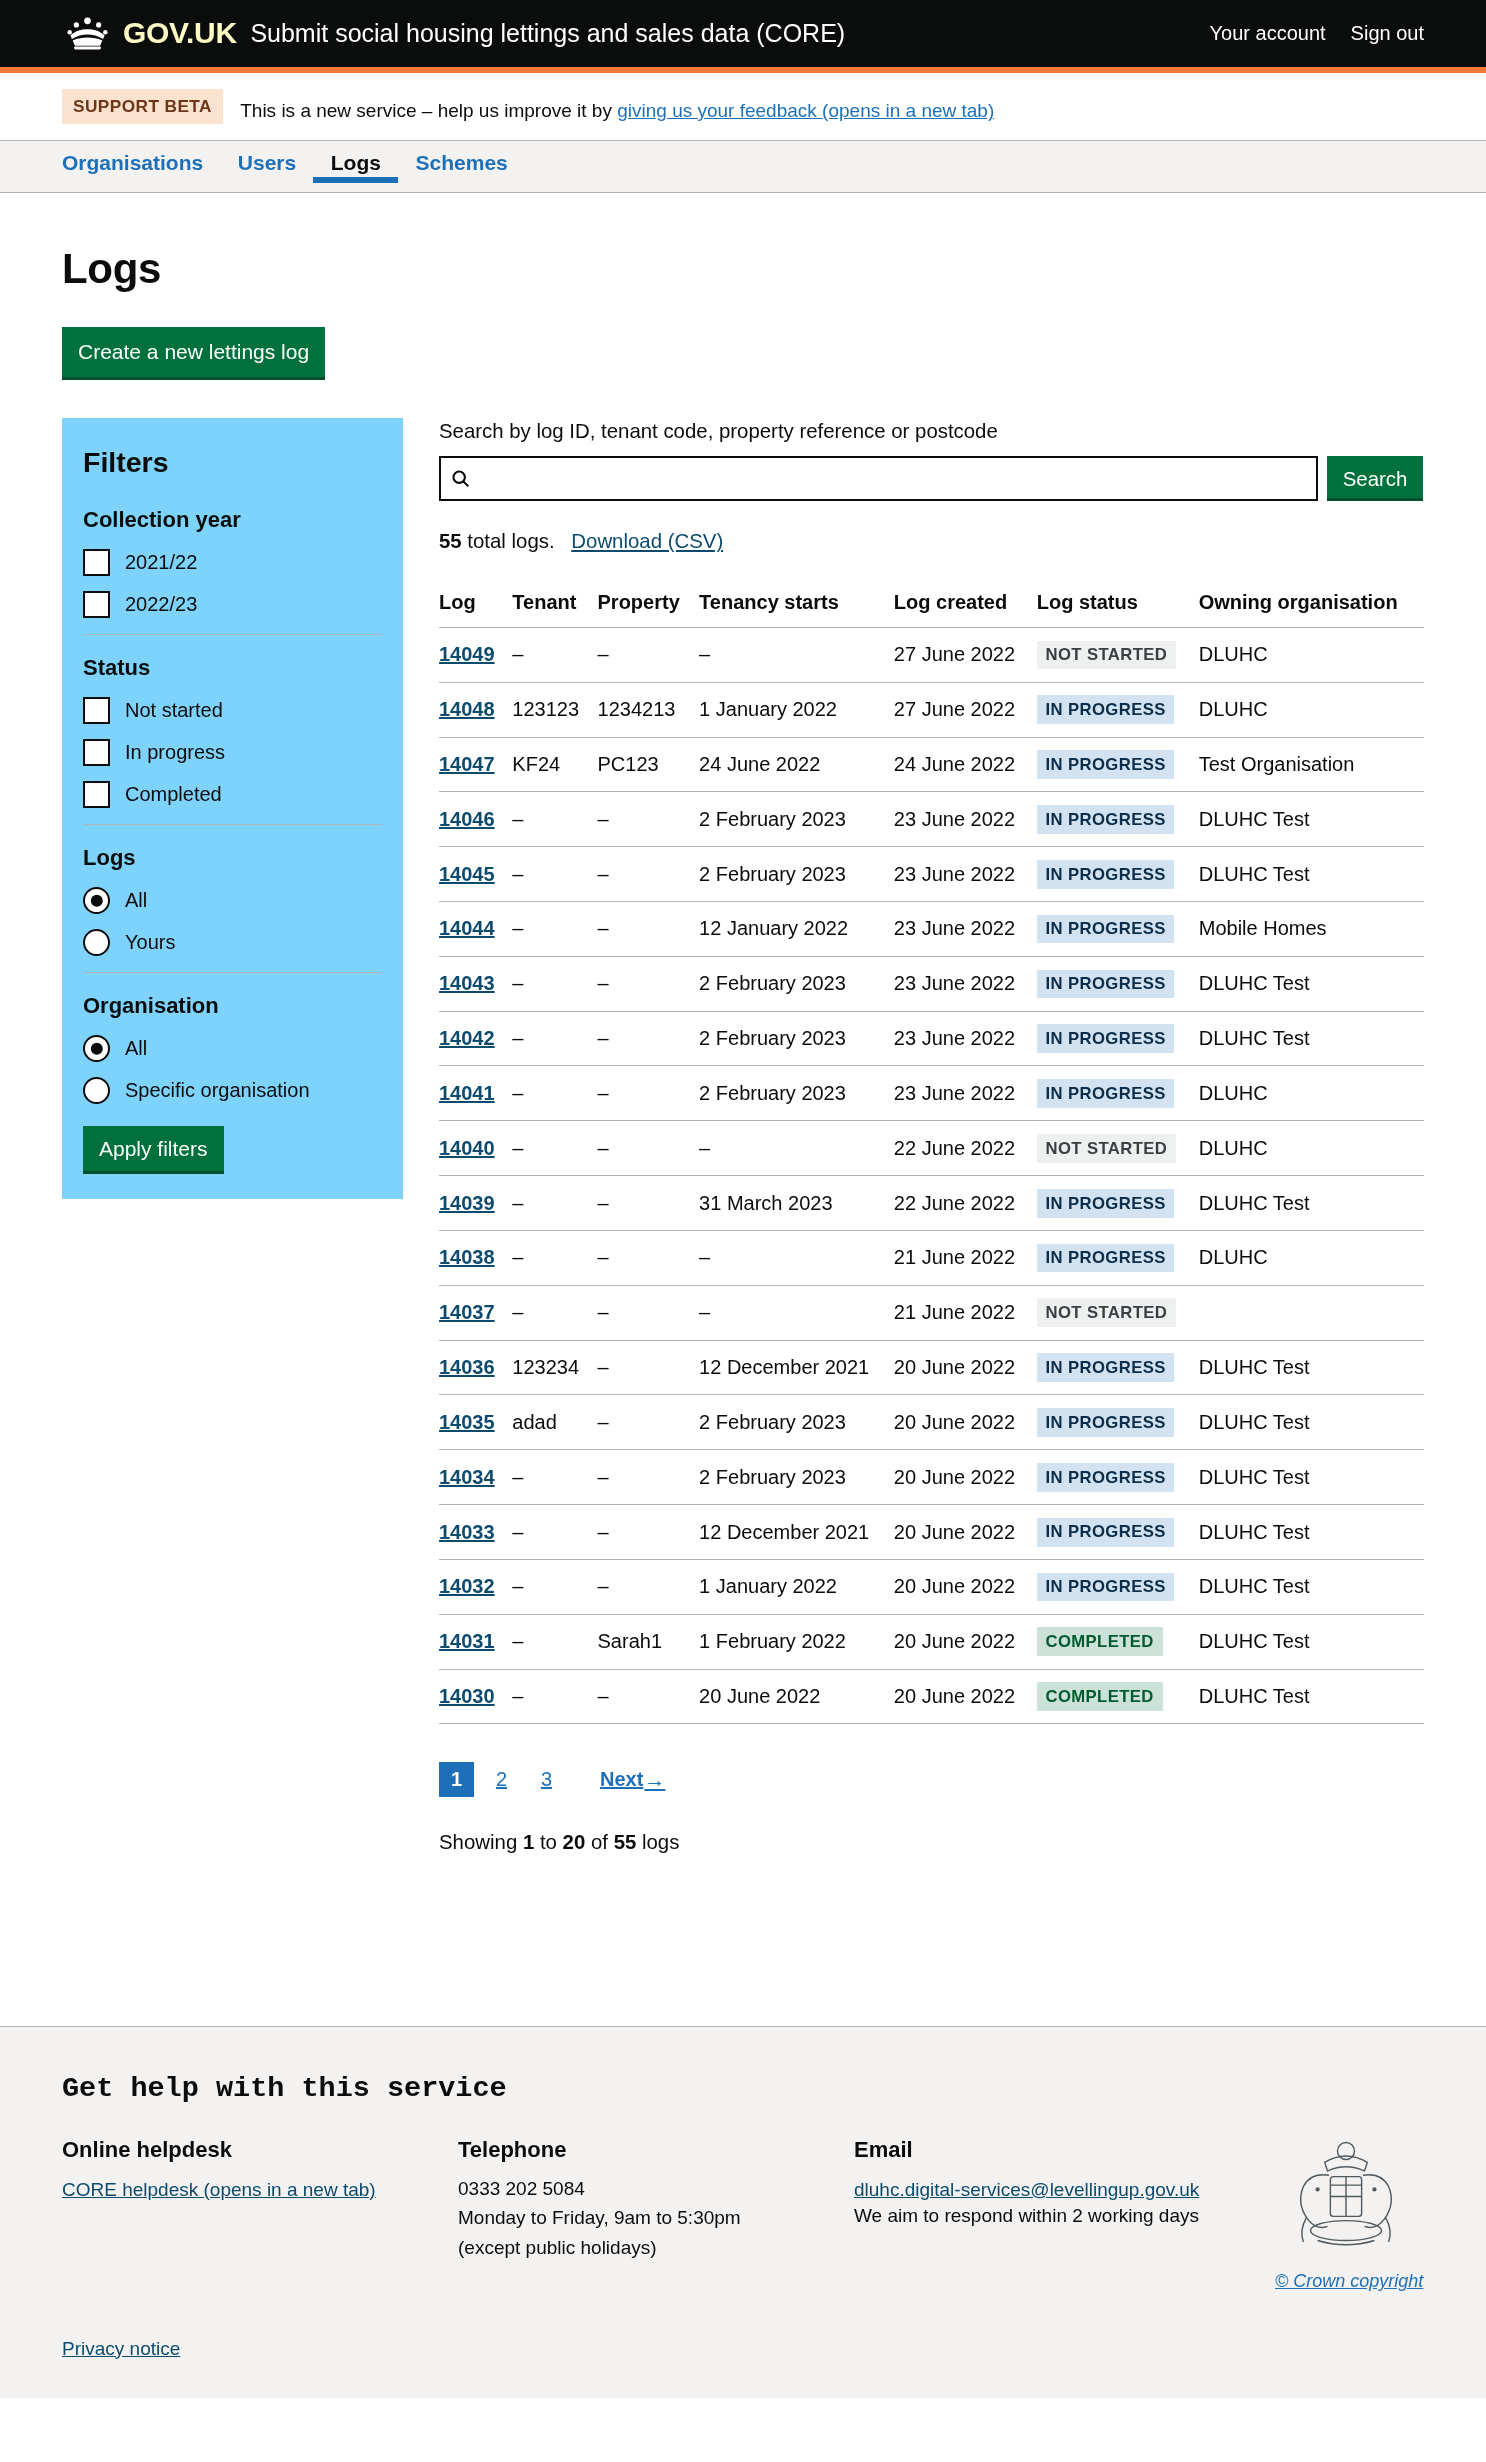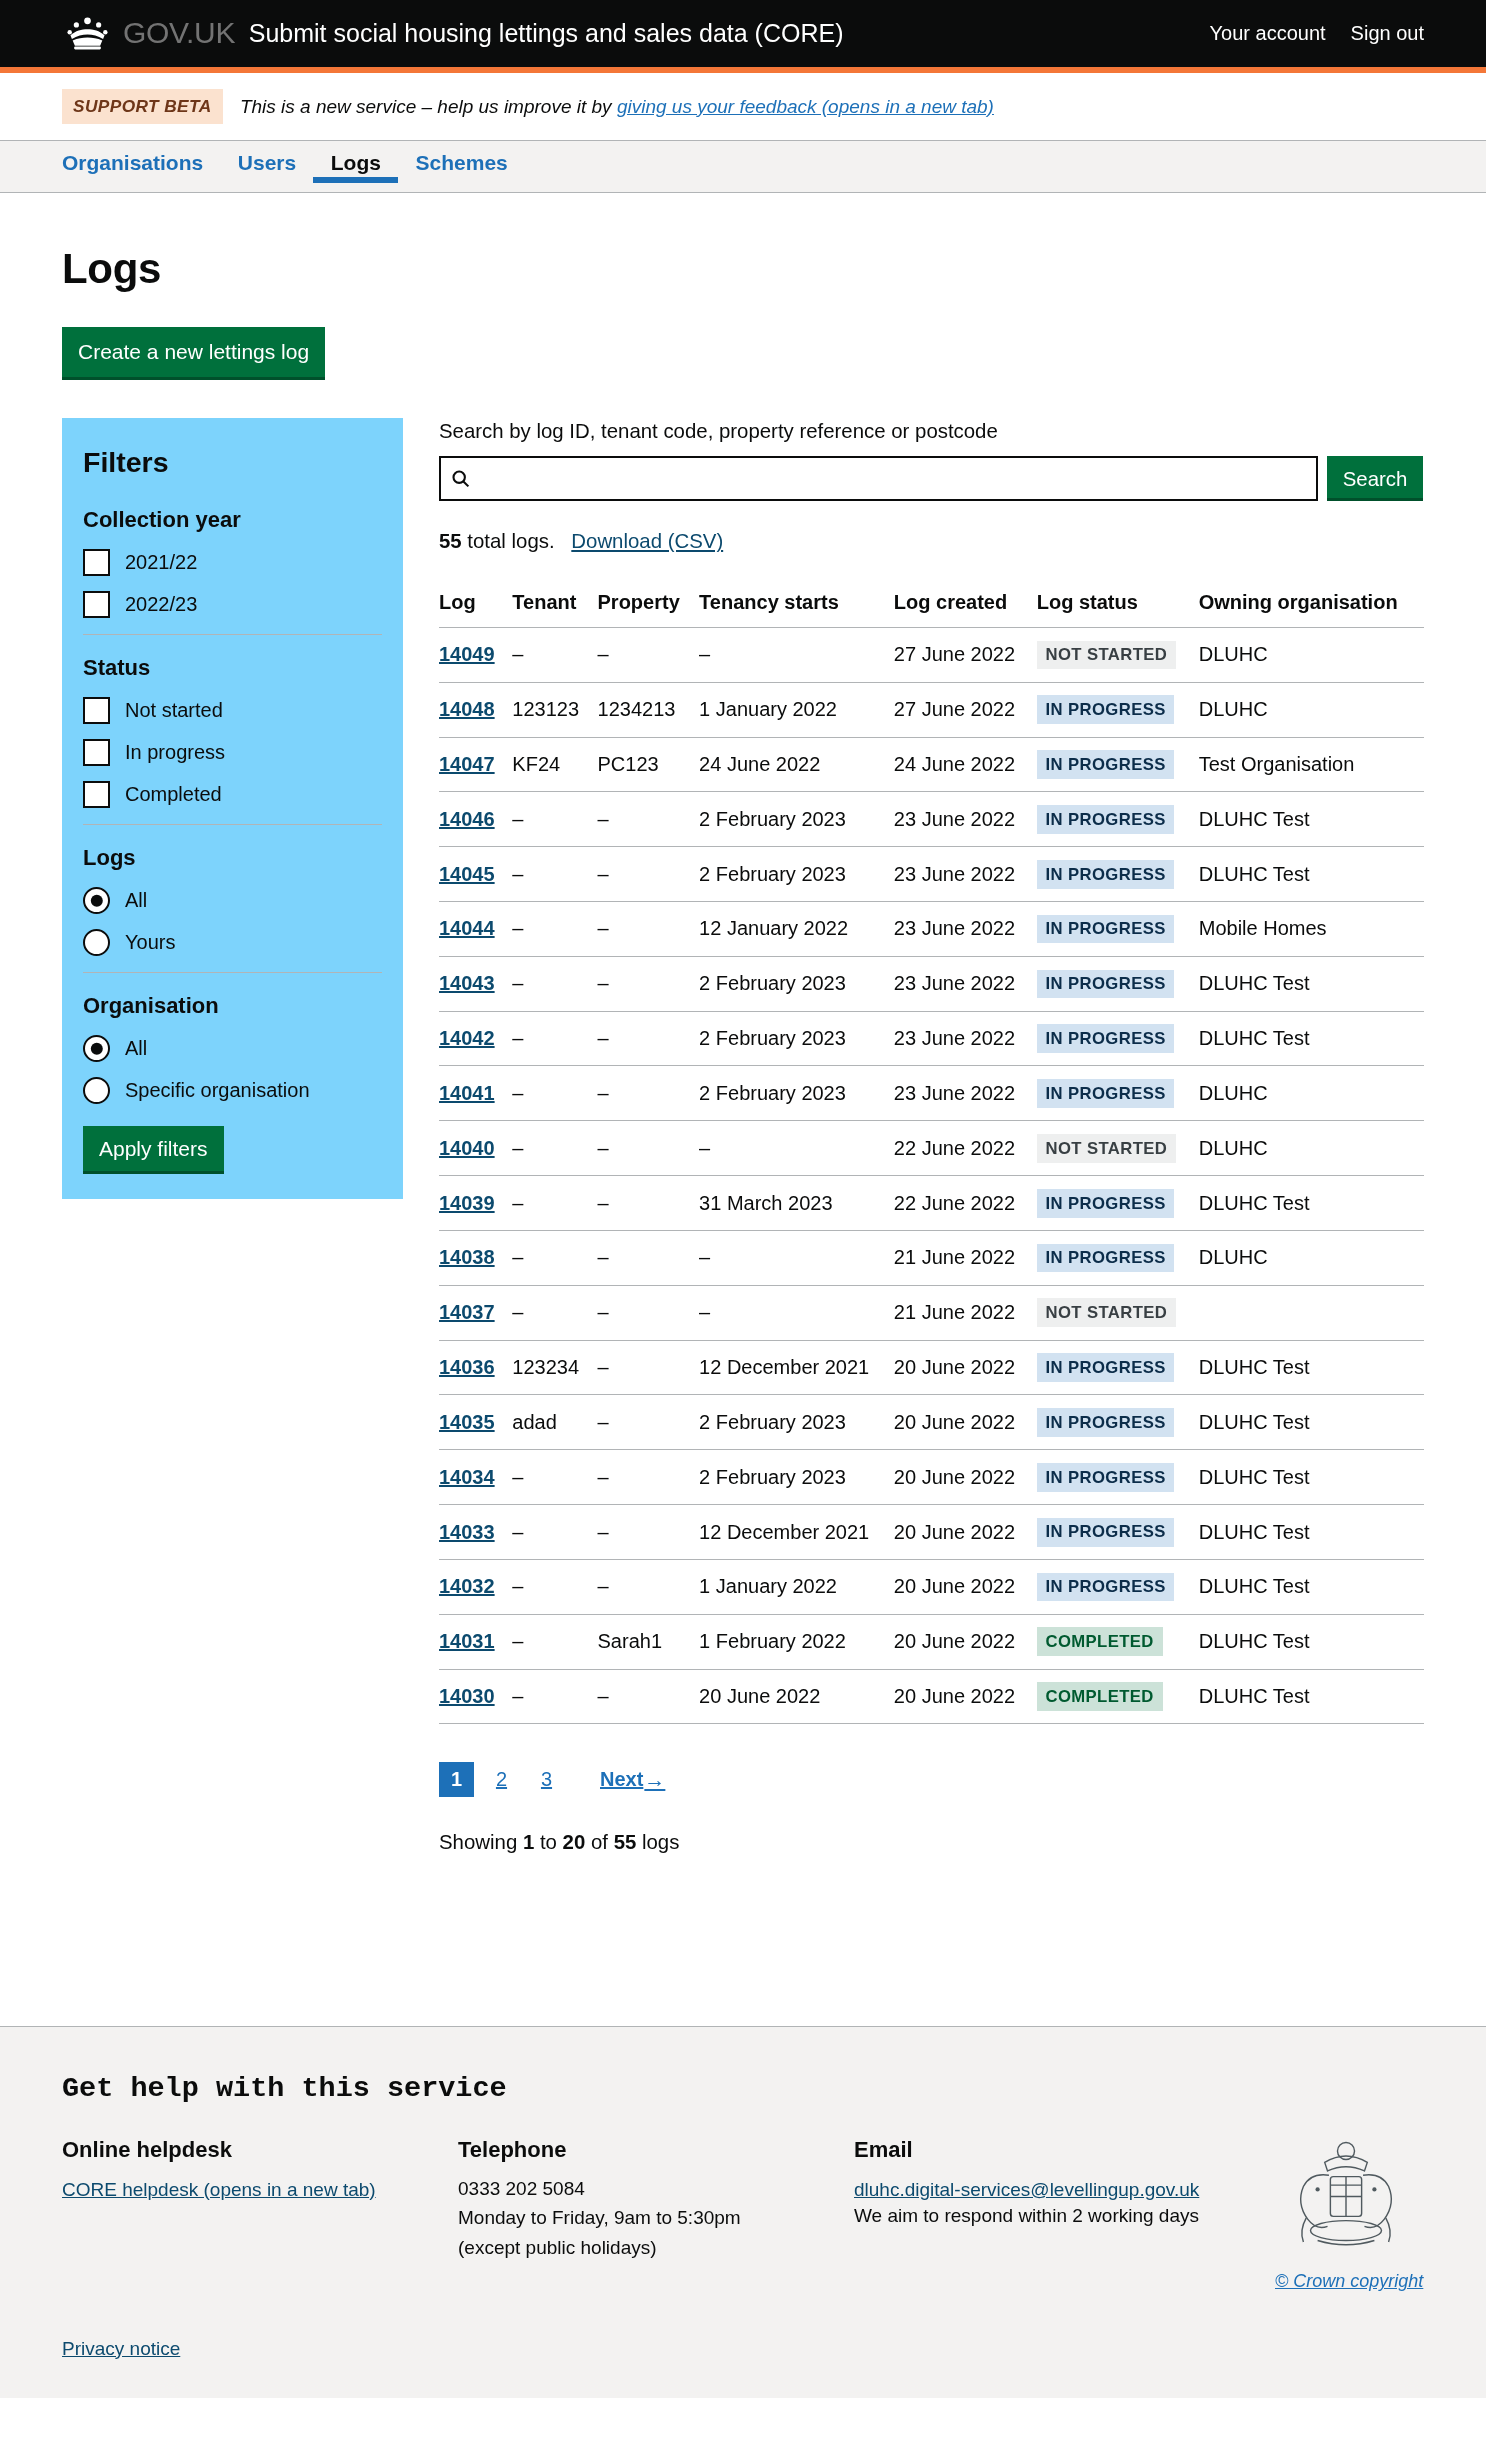--- a/index.html
+++ b/index.html
@@ -24,24 +24,24 @@
     align-items: center;
     padding: 0 62px;
   }
   .crown {
     width: 51px;
     height: 36px;
     margin-right: 10px;
     flex: none;
   }
   .logo-text {
-    font-weight: 400;
+    font-weight: 700;
     font-size: 30px;
     letter-spacing: -0.3px;
-    color: #737373;
+    color: #fef9c3;
     margin-right: 13.6px;
   }
   .service-name {
     font-size: 25px;
     color: #ffffff;
     font-weight: 400;
   }
   .header-right {
     margin-left: auto;
     display: flex;
@@ -52,23 +52,22 @@
     font-size: 20px;
     text-decoration: none;
   }
   .orange-bar { height: 6.2px; background: #f47738; }
 
   
   .phase-banner {
     border-bottom: 1.2px solid #b1b4b6;
     padding: 16px 62px;
     display: flex;
-    align-items: center;
+    align-items: flex-end;
     background: #ffffff;
-    font-style: italic;
   }
   .phase-tag {
     background: #fbe2cf;
     color: #6e3619;
     font-weight: 700;
     font-size: 17.3px;
     letter-spacing: 0.4px;
     padding: 5.6px 11px;
     margin-right: 17.3px;
     text-transform: uppercase;

